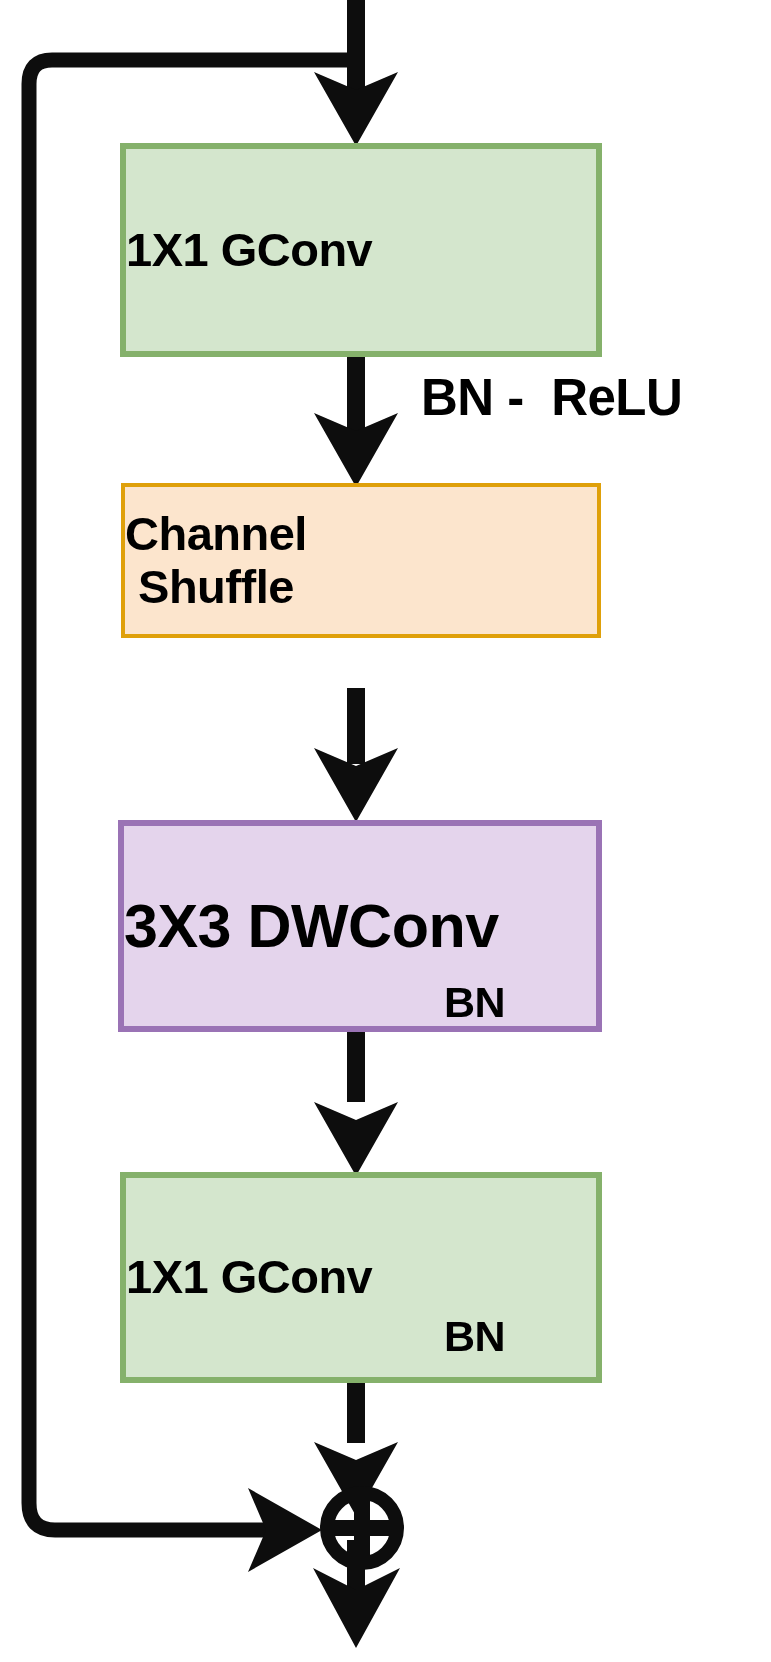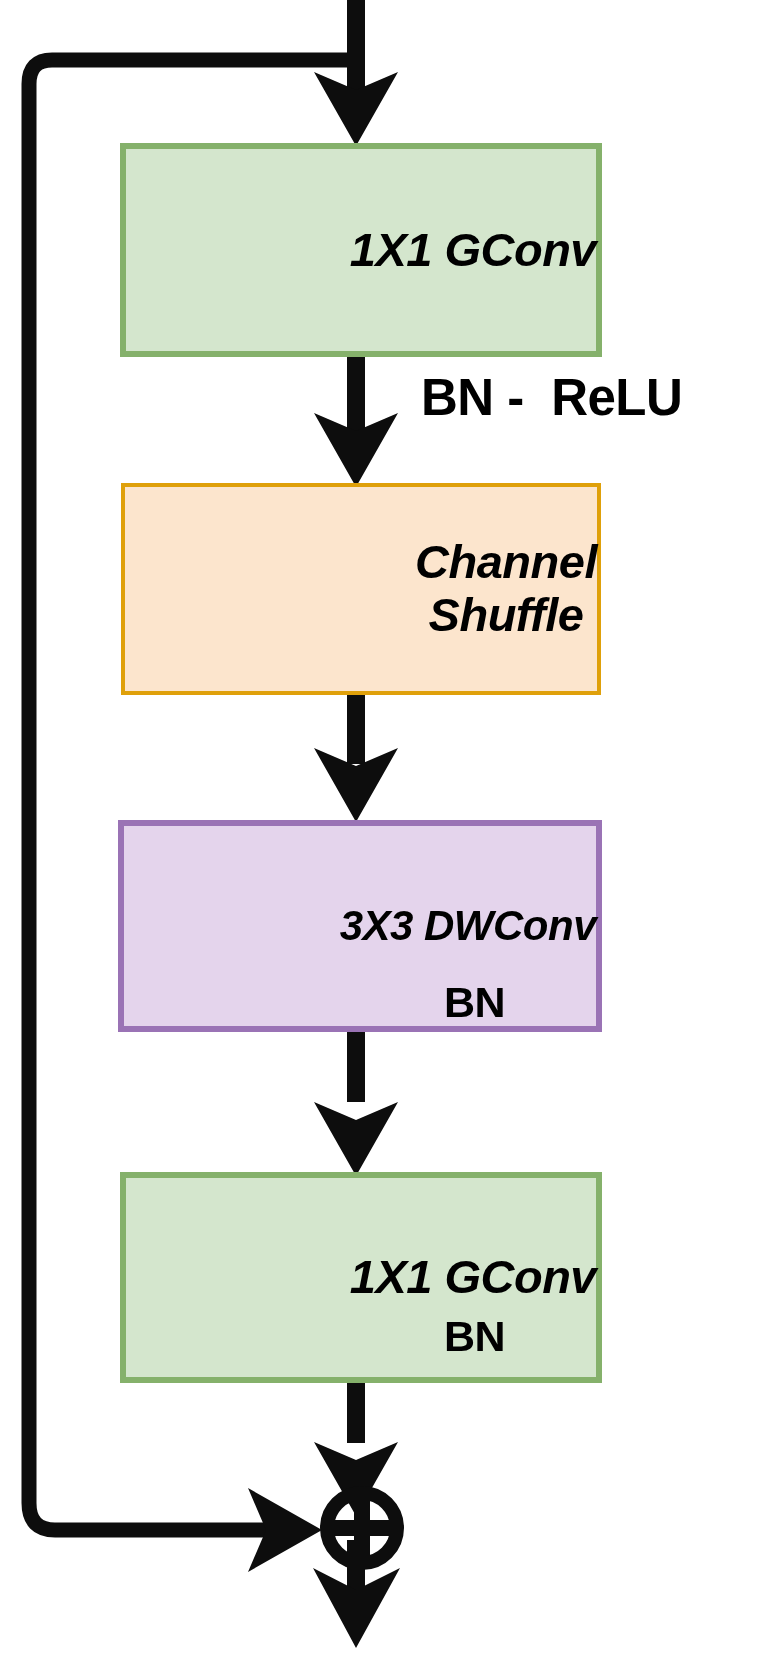--- a/index.html
+++ b/index.html
@@ -22,24 +22,23 @@
     left: 0;
     top: 0;
     width: 771px;
     height: 1662px;
   }
   .node-box {
     position: absolute;
     box-sizing: border-box;
     display: flex;
     align-items: center;
-    justify-content: flex-end;
+    justify-content: flex-start;
     text-align: center;
     z-index: 3;
-    font-style: italic;
   }
   .node-label {
     font-family: "Liberation Sans", sans-serif;
     font-weight: bold;
     color: #000000;
     line-height: 1.12;
     letter-spacing: -0.5px;
     white-space: pre-line;
   }
   .edge-label {
@@ -49,34 +48,34 @@
     color: #000000;
     white-space: pre;
     z-index: 4;
     letter-spacing: -0.5px;
   }
   .box-gconv1 {
     left: 120px;  top: 143px;  width: 482px; height: 214px;
     background: #d4e6cd; border: 6px solid #85b16b;
   }
   .box-shuffle {
-    left: 121px; top: 483px;  width: 480px; height: 212px;
+    left: 121px; top: 483px;  width: 480px; height: 155px;
     background: #fce5cd; border: 4px solid #dfa00a;
   }
   .box-dwconv {
     left: 118px; top: 820px;  width: 484px; height: 212px;
     background: #e4d4ec; border: 6px solid #9a73b5;
   }
   .box-gconv2 {
     left: 120px; top: 1172px; width: 482px; height: 211px;
     background: #d4e6cd; border: 6px solid #85b16b;
   }
   .lbl-gconv1 { font-size: 47px; }
   .lbl-shuffle { font-size: 47px; }
-  .lbl-dwconv { font-size: 42px; }
+  .lbl-dwconv { font-size: 61px; }
   .lbl-gconv2 { font-size: 47px; }
 
   .el-bn-relu { left: 421px; top: 368px; font-size: 51px; }
   .el-bn-1    { left: 444px; top: 978px; font-size: 43px; }
   .el-bn-2    { left: 444px; top: 1312px; font-size: 43px; }
 </style>
 </head>
 <body>
 
 <div id="diagram-root">

